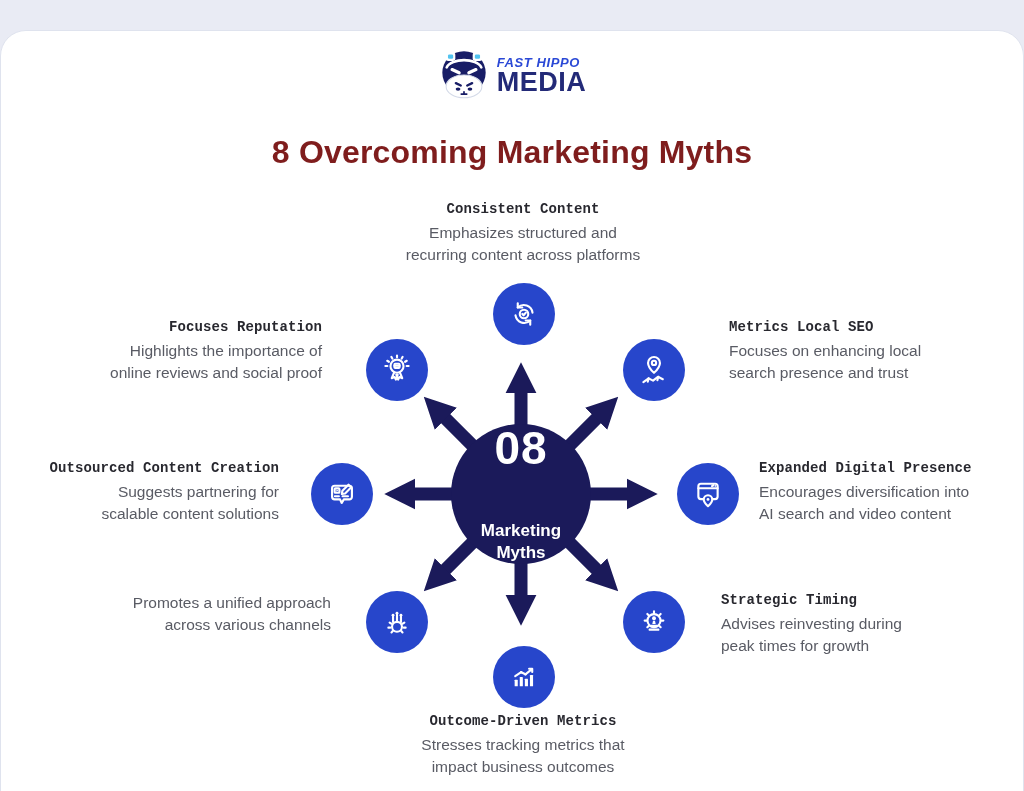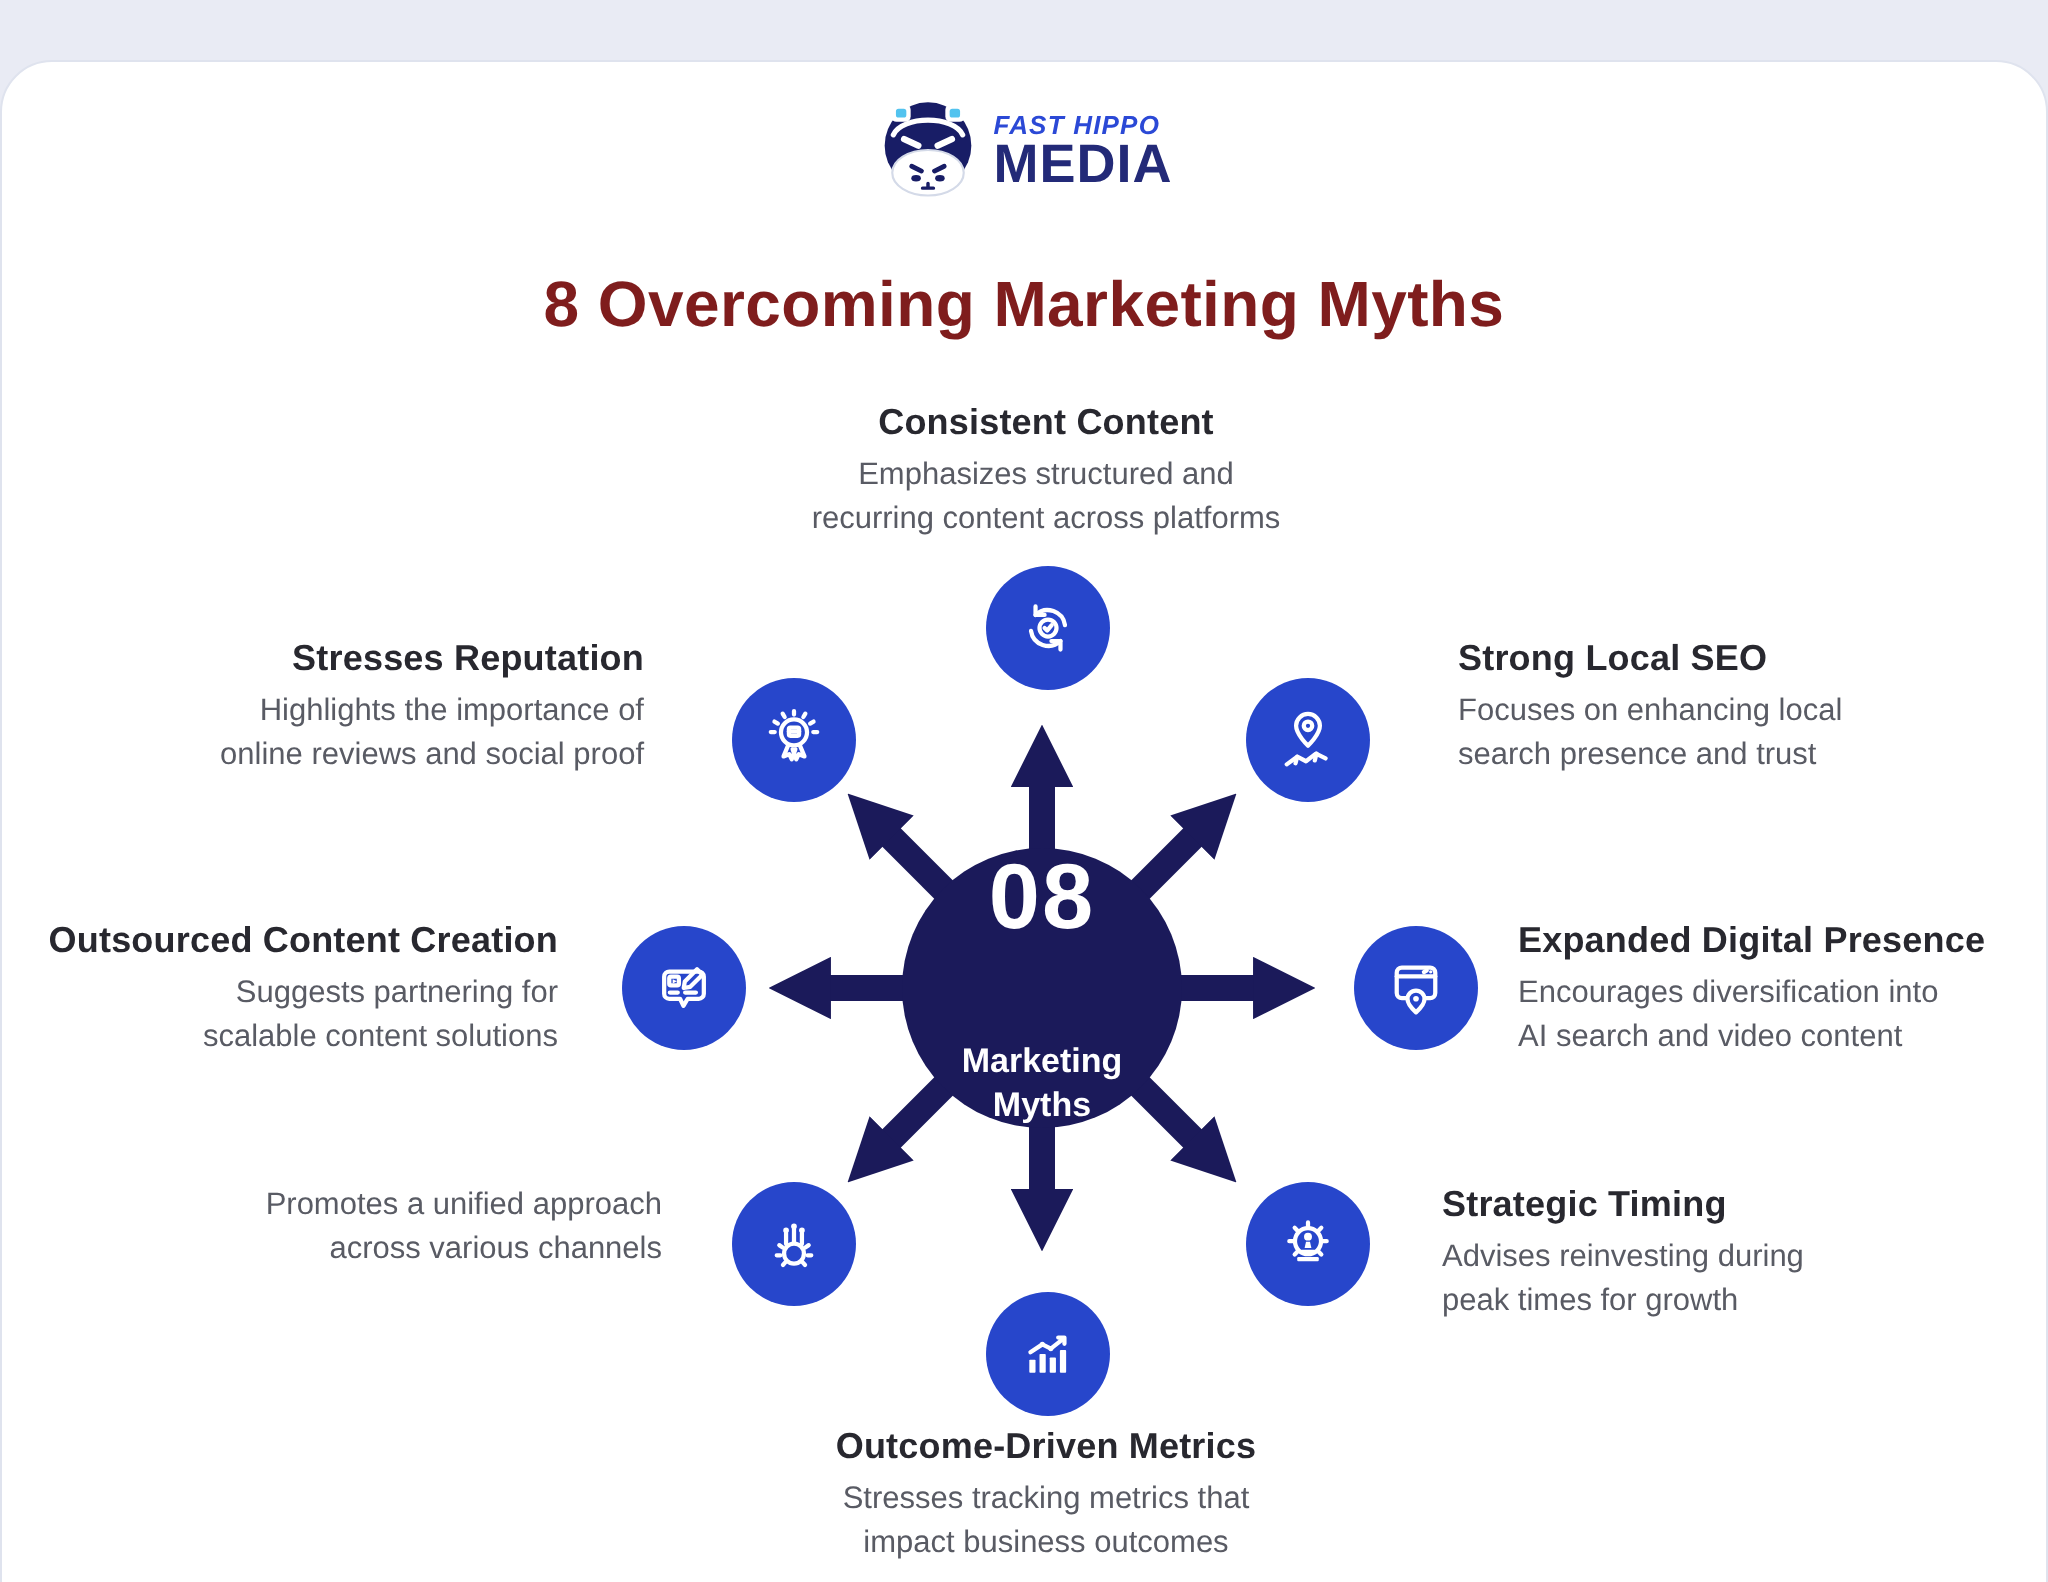--- a/index.html
+++ b/index.html
@@ -33,21 +33,21 @@
   .spoke{position:absolute;z-index:2;}
   .align-c{text-align:center}.align-l{text-align:left}.align-r{text-align:right}
   .sp-top{left:332px;top:170px;width:380px}
   .sp-tr{left:728px;top:288px;width:250px}
   .sp-r{left:758px;top:429px;width:255px}
   .sp-br{left:720px;top:561px;width:250px}
   .sp-b{left:332px;top:682px;width:380px}
   .sp-bl{right:692px;top:561px;width:290px}
   .sp-l{right:744px;top:429px;width:280px}
   .sp-tl{right:701px;top:288px;width:270px}
-  .spoke-title{font-size:18px;font-weight:700;color:#28282f;margin-bottom:5px;letter-spacing:.1px;}
+  .spoke-title{font-size:14px;font-weight:700;color:#28282f;margin-bottom:5px;letter-spacing:.1px;font-family:Liberation Mono, monospace;}
   .spoke-line{font-size:15.5px;color:#595b64;line-height:22px;}
 </style>
 </head>
 <body>
 
 <div class="page">
   <div class="card">
 
     <div class="logo">
       <svg width="52" height="52" viewBox="0 0 48 48">
@@ -179,21 +179,21 @@
       </svg>
     </div>
 
     <div class="spoke sp-top align-c">
       <div class="spoke-title">Consistent Content</div>
       <div class="spoke-line">Emphasizes structured and</div>
       <div class="spoke-line">recurring content across platforms</div>
     </div>
 
     <div class="spoke sp-tr align-l">
-      <div class="spoke-title">Strong Local SEO</div>
+      <div class="spoke-title">Metrics Local SEO</div>
       <div class="spoke-line">Focuses on enhancing local</div>
       <div class="spoke-line">search presence and trust</div>
     </div>
 
     <div class="spoke sp-r align-l">
       <div class="spoke-title">Expanded Digital Presence</div>
       <div class="spoke-line">Encourages diversification into</div>
       <div class="spoke-line">AI search and video content</div>
     </div>
 
@@ -214,19 +214,19 @@
       <div class="spoke-line">across various channels</div>
     </div>
 
     <div class="spoke sp-l align-r">
       <div class="spoke-title">Outsourced Content Creation</div>
       <div class="spoke-line">Suggests partnering for</div>
       <div class="spoke-line">scalable content solutions</div>
     </div>
 
     <div class="spoke sp-tl align-r">
-      <div class="spoke-title">Stresses Reputation</div>
+      <div class="spoke-title">Focuses Reputation</div>
       <div class="spoke-line">Highlights the importance of</div>
       <div class="spoke-line">online reviews and social proof</div>
     </div>
 
   </div>
 </div>
 
 </body></html>

